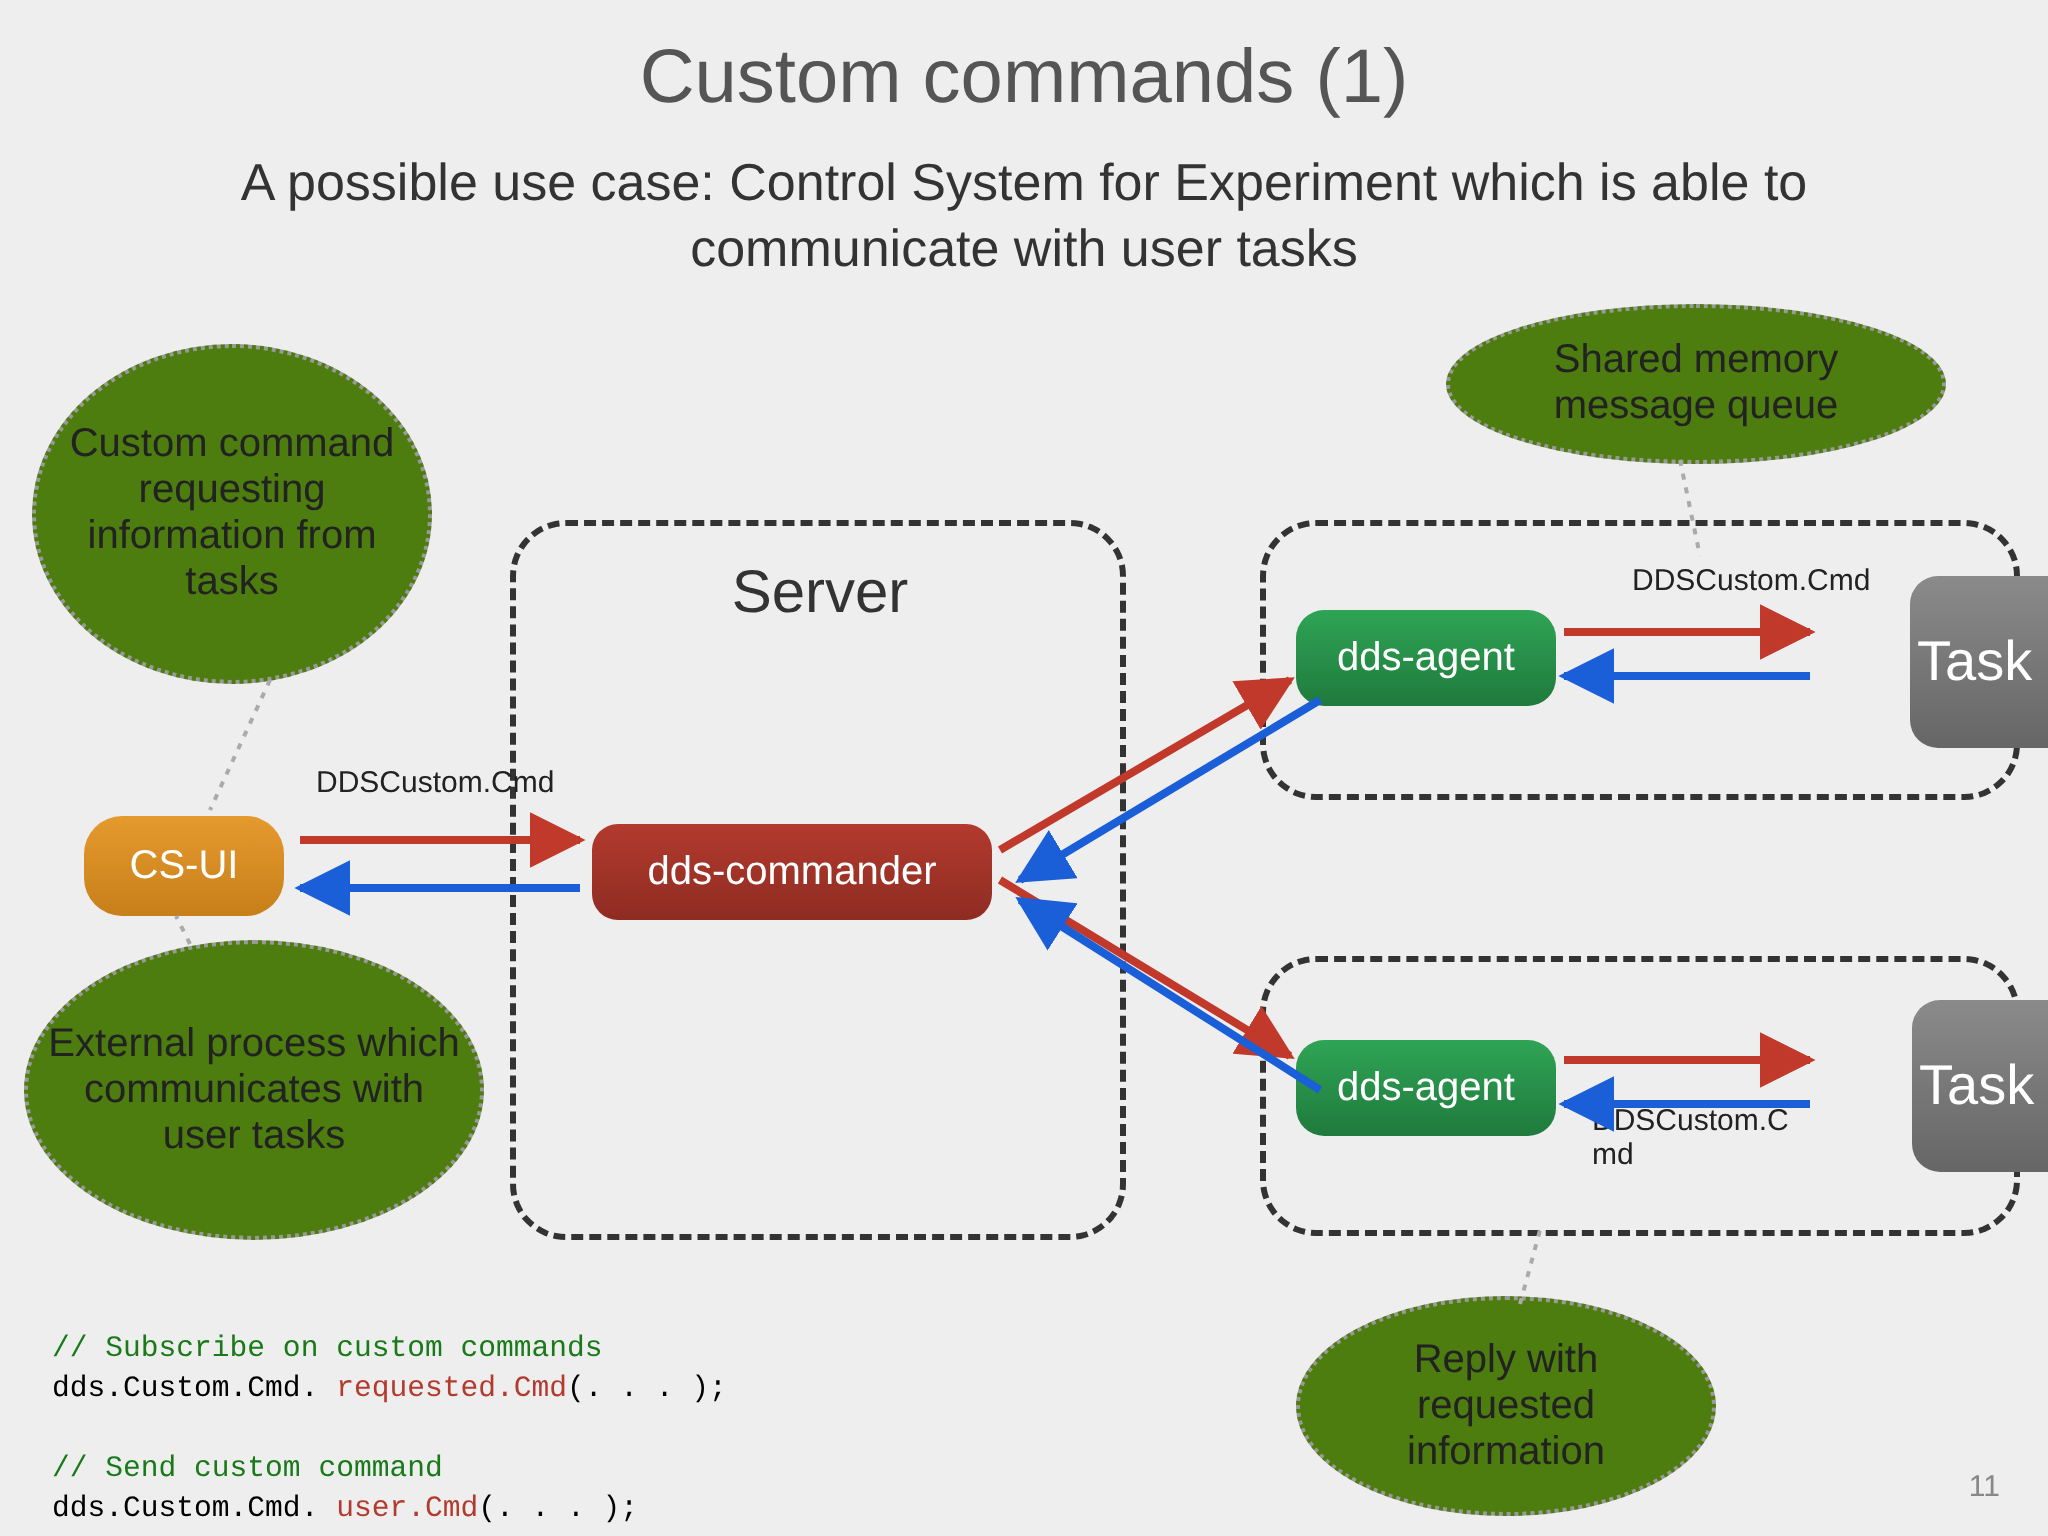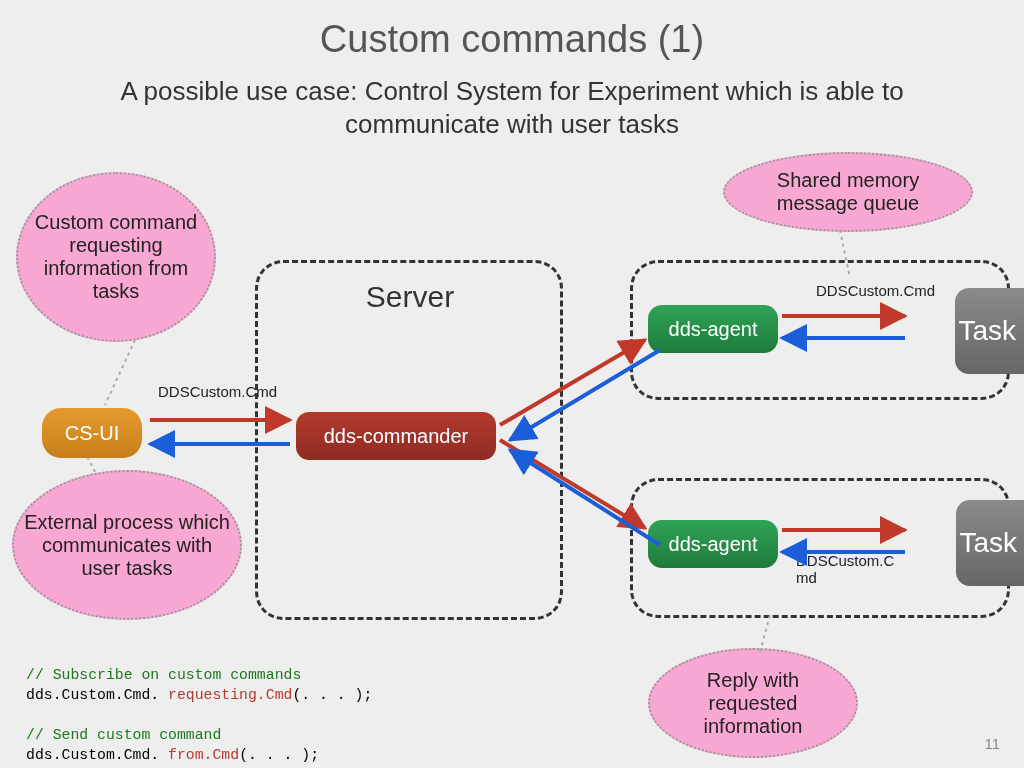--- a/index.html
+++ b/index.html
@@ -28,21 +28,21 @@
     position: absolute;
     right: 24px;
     bottom: 16px;
     color: #888;
     font-size: 15px;
   }
 
   
   .callout {
     position: absolute;
-    background: #f9a8d4;
+    background: #4d7c0f;
     border: 2px dotted #999;
     border-radius: 50%;
     display: flex;
     align-items: center;
     justify-content: center;
     text-align: center;
     font-size: 20px;
     color: #222;
     padding: 10px;
   }
@@ -136,24 +136,24 @@
 <div class="tag gray" style="left:912px; top:288px; width:88px; height:86px; font-size:28px; line-height:1.1; text-align:center;margin-left:43px;">Task 1</div>
 
 <div class="tag gray" style="left:912px; top:500px; width:88px; height:86px; font-size:28px; line-height:1.1; text-align:center;margin-left:44px;">Task 2</div>
 
 <div class="label-small" style="left:158px; top:383px;">DDSCustom.Cmd</div>
 <div class="label-small" style="left:816px; top:282px;">DDSCustom.Cmd</div>
 <div class="label-small" style="left:796px; top:552px; width:120px;">DDSCustom.C md</div>
 
 <div class="code" style="left:26px; top:646px;">
 <span class="cmt">// Subscribe on custom commands</span>
-<span>dds.Custom.Cmd. </span><span class="fn">requesting.Cmd</span><span>(. . . );</span>
+<span>dds.Custom.Cmd. </span><span class="fn">requested.Cmd</span><span>(. . . );</span>
 
 <span class="cmt">// Send custom command</span>
-<span>dds.Custom.Cmd. </span><span class="fn">from.Cmd</span><span>(. . . );</span>
+<span>dds.Custom.Cmd. </span><span class="fn">user.Cmd</span><span>(. . . );</span>
 </div>
 
 <div class="page-num">11</div>
 
 <svg class="arrows">
   <defs>
     <marker id="arr-blue" viewBox="0 0 10 10" refX="9" refY="5" markerWidth="7" markerHeight="7" orient="auto">
       <path d="M0,0 L10,5 L0,10 z" fill="#1a5ed8"></path>
     </marker>
     <marker id="arr-red" viewBox="0 0 10 10" refX="9" refY="5" markerWidth="7" markerHeight="7" orient="auto">

